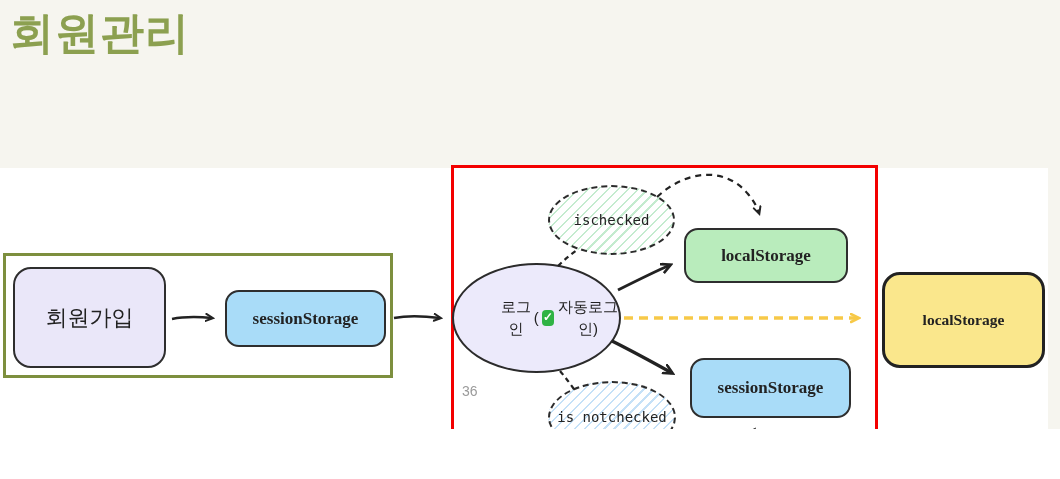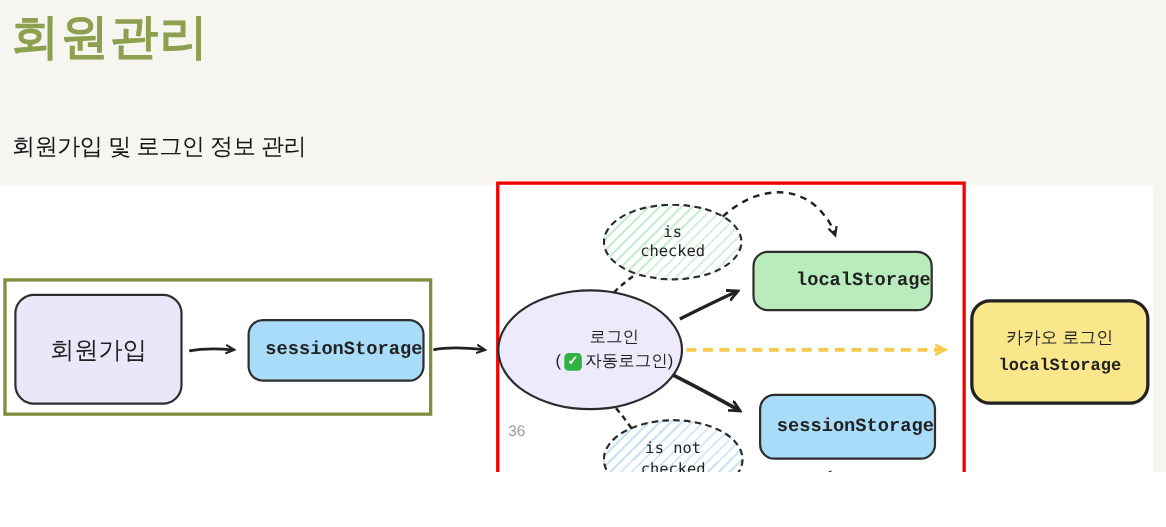--- a/index.html
+++ b/index.html
@@ -24,23 +24,23 @@
   .green-frame {
     position:absolute; left:3px; top:253px; width:390px; height:125px;
     border:3px solid #7d8f3e;
   }
   .red-frame {
     position:absolute; left:451px; top:165px; width:427px; height:303px;
     border:3px solid #f30000;
   }
   .node {
     position:absolute; display:flex; align-items:center; justify-content:center;
-    flex-direction:column; text-align:center; color:#222;
+    text-align:center; color:#222;
   }
-  .mono { font-family:Liberation Mono, monospace;align-items:flex-end; }
+  .mono { font-family:Liberation Serif, serif; }
   .signup-box {
     left:13px; top:267px; width:153px; height:101px;
     background:#eae7f9; border:2px solid #2e2e2e; border-radius:18px;
     font-size:22px;
   }
   .session1-box {
     left:225px; top:290px; width:161px; height:57px;
     background:#a9dcf8; border:2px solid #2e2e2e; border-radius:14px;
     font-size:17px; font-weight:bold;
   }
@@ -96,21 +96,20 @@
     position:absolute; left:0; top:0; width:1060px; height:479px;
     pointer-events:none;
   }
 </style>
 </head>
 <body>
 
 <div class="slide">
 
   <div class="page-title">회원관리</div>
-  <div class="page-subtitle">회원가입 및 로그인 정보 관리</div>
 
   <div class="canvas"></div>
 
   <div class="green-frame"></div>
   <div class="red-frame"></div>
 
   <div class="node signup-box">
     <span>회원가입</span>
   </div>
 
@@ -139,21 +138,20 @@
 
   <div class="node local-box mono">
     <span>localStorage</span>
   </div>
 
   <div class="node session2-box mono">
     <span>sessionStorage</span>
   </div>
 
   <div class="node kakao-box">
-    <span>카카오 로그인</span>
     <span class="mono">localStorage</span>
   </div>
 
   <div class="page-number">36</div>
 
   <svg class="arrow-layer" viewBox="0 0 1060 479" xmlns="http://www.w3.org/2000/svg">
     <defs>
       <marker id="headBlack" markerWidth="10" markerHeight="10" refX="7" refY="4.5" orient="auto" markerUnits="userSpaceOnUse">
         <path d="M1,1 L8,4.5 L1,8" fill="none" stroke="#222" stroke-width="2" stroke-linecap="round"></path>
       </marker>

